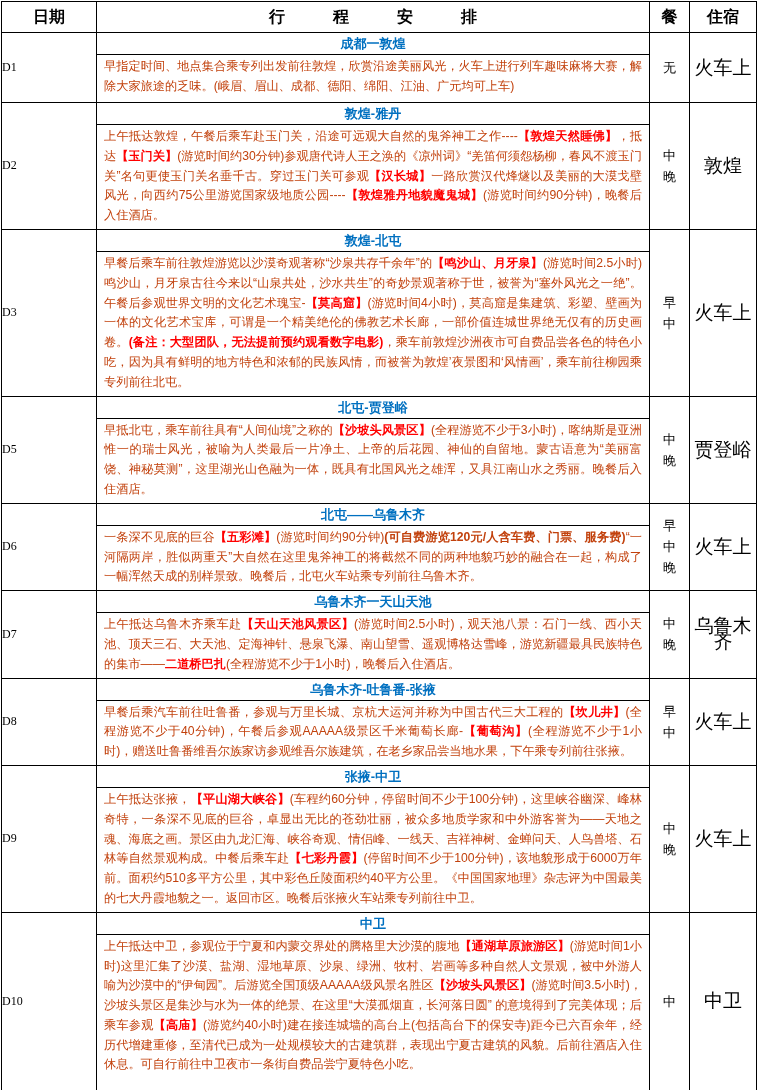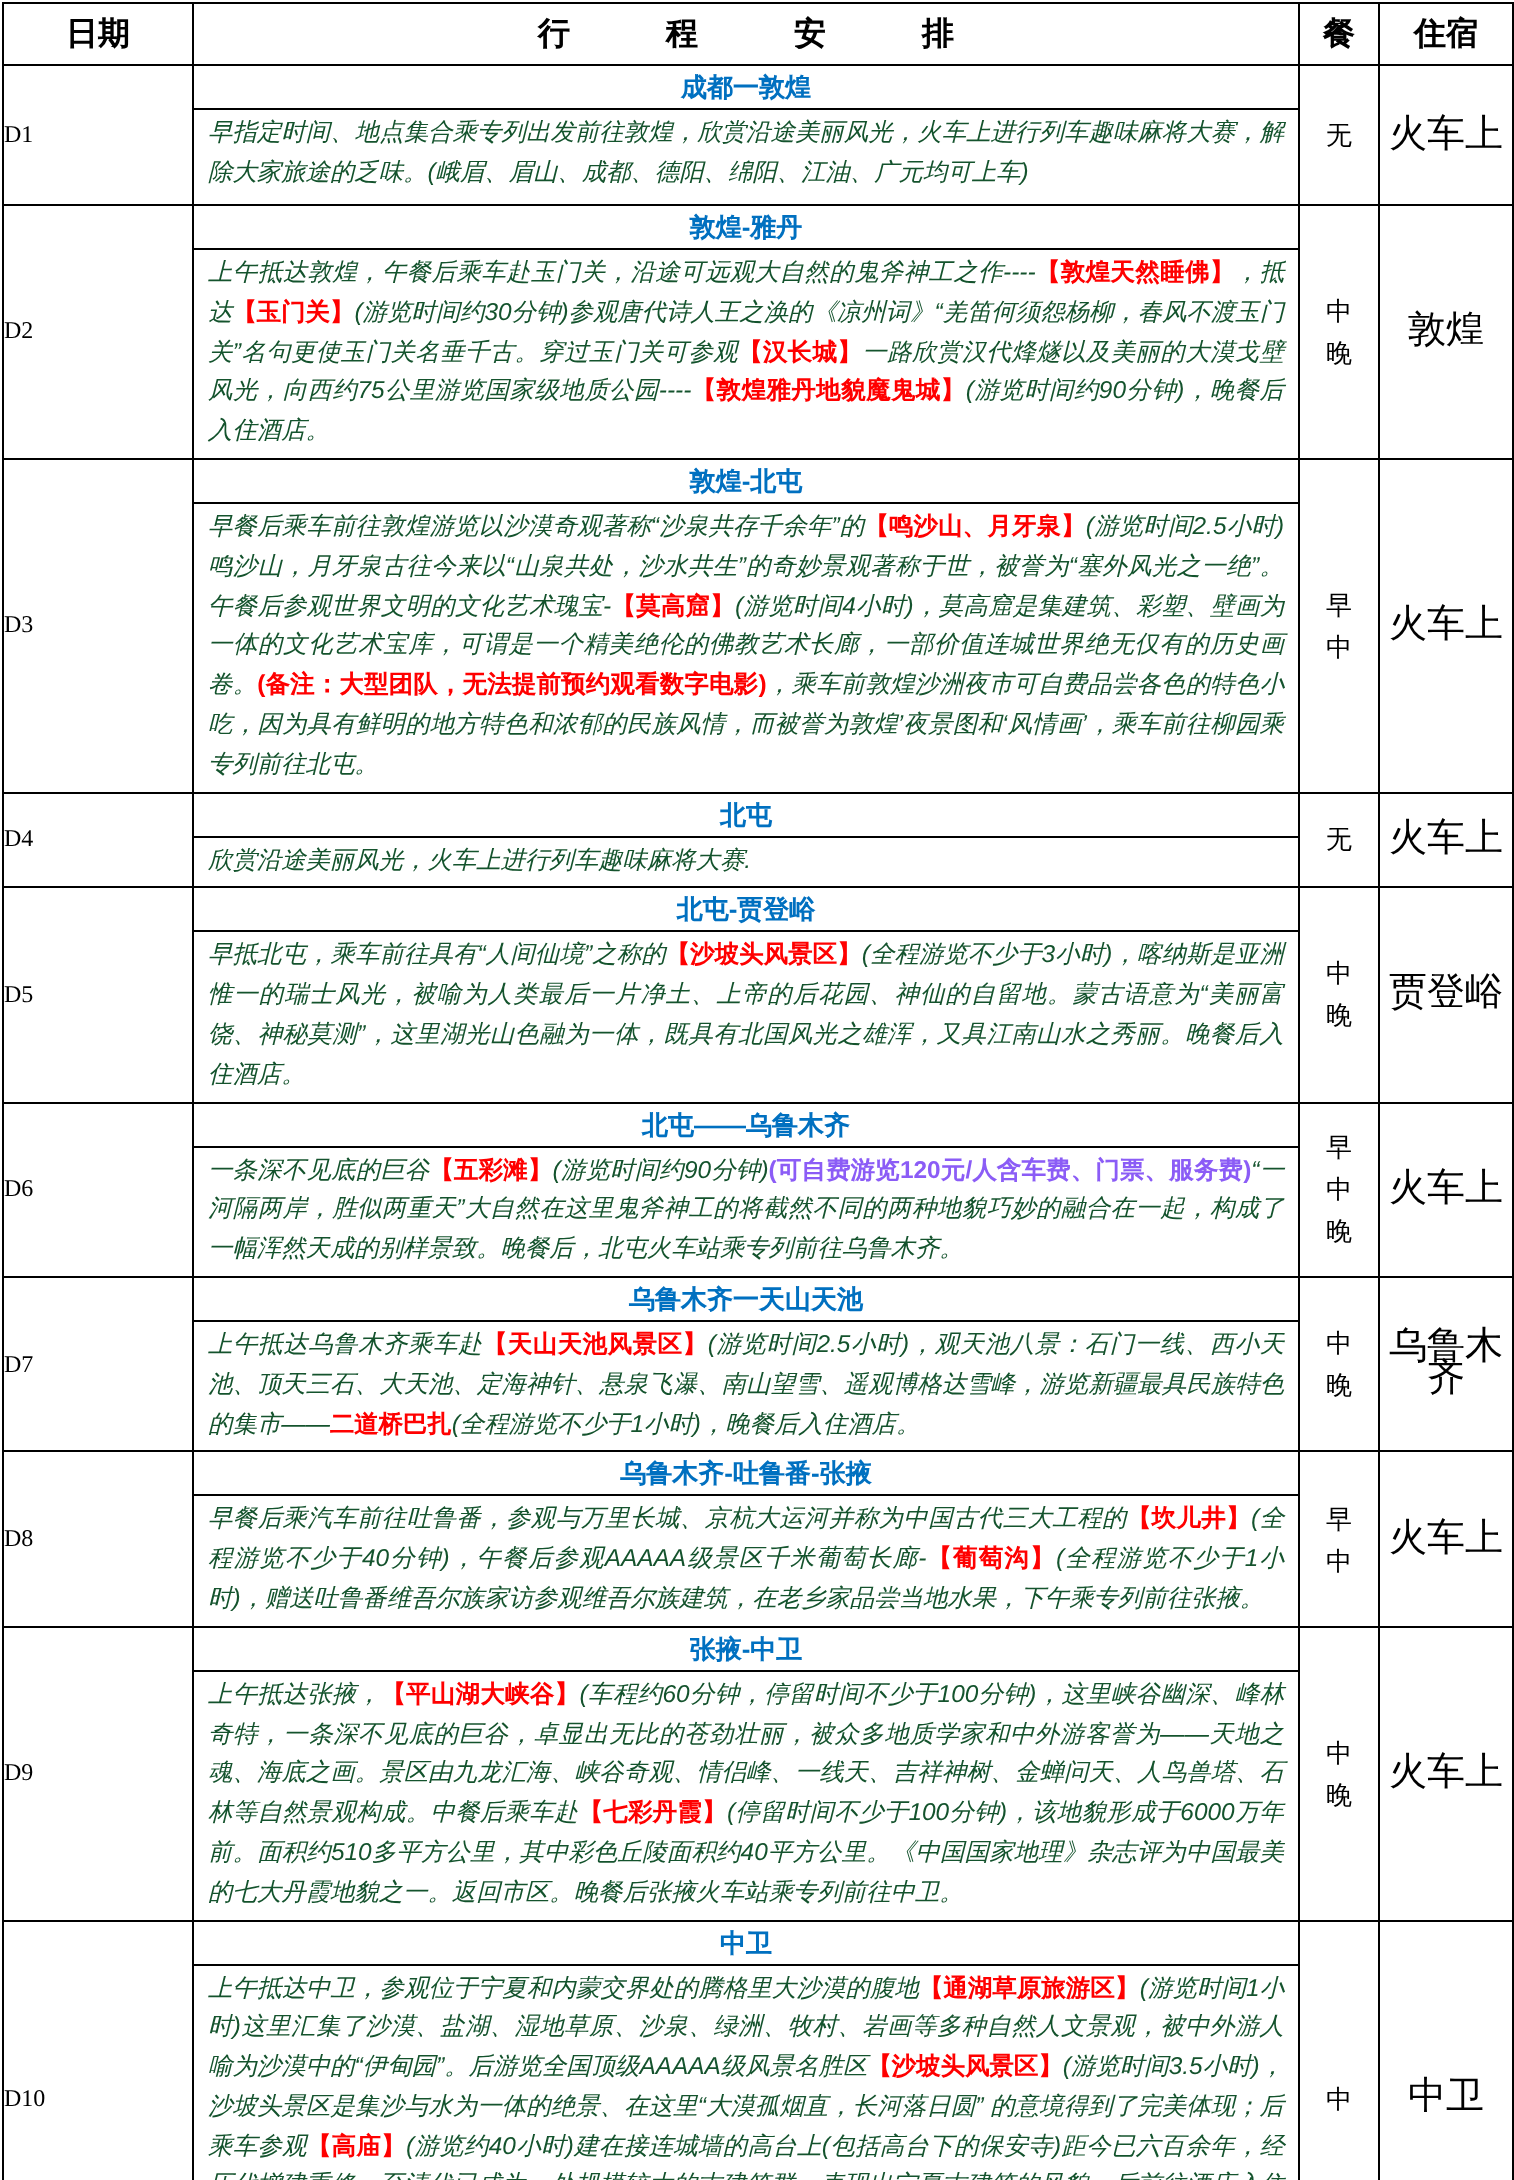--- a/index.html
+++ b/index.html
@@ -43,23 +43,23 @@
     border-bottom:1.5px solid #000;
     text-align:center;
   }
   .desc{
     font-size:12.2px;
     line-height:19.8px;
     padding:2px 7px 3px 7px;
     text-align:justify;
     word-break:break-all;
   }
-  .seg-n{color:#14532d;font-style:italic;}
+  .seg-n{color:#c2410c;}
   .seg-r{color:var(--highlight-red,#FF0000);font-weight:bold;}
-  .seg-b{color:#8b5cf6;font-weight:bold;}
+  .seg-b{color:#c2410c;font-weight:bold;}
   .c-meal{text-align:center;font-size:13px;}
   .meal-stack{
     white-space:pre-line;
     line-height:21px;
     margin:0 auto;
   }
   .c-stay{text-align:center;font-size:19px;line-height:16px;padding:0 2px;}
   tr[data-day="D10"] .desc{min-height:150px;}
   tr[data-day="D1"] .desc{min-height:42px;}
 </style>
@@ -107,31 +107,20 @@
       </tr>
       <tr data-day="D3">
         <td class="c-day">D3</td>
         <td class="c-itin">
           <div class="title">敦煌-北屯</div>
           <div class="desc"><span class="seg-n">早餐后乘车前往敦煌游览以沙漠奇观著称“沙泉共存千余年”的</span><span class="seg-r">【鸣沙山、月牙泉】</span><span class="seg-n">(游览时间2.5小时)鸣沙山，月牙泉古往今来以“山泉共处，沙水共生”的奇妙景观著称于世，被誉为“塞外风光之一绝”。午餐后参观世界文明的文化艺术瑰宝-</span><span class="seg-r">【莫高窟】</span><span class="seg-n">(游览时间4小时)，莫高窟是集建筑、彩塑、壁画为一体的文化艺术宝库，可谓是一个精美绝伦的佛教艺术长廊，一部价值连城世界绝无仅有的历史画卷。</span><span class="seg-r">(备注：大型团队，无法提前预约观看数字电影)</span><span class="seg-n">，乘车前敦煌沙洲夜市可自费品尝各色的特色小吃，因为具有鲜明的地方特色和浓郁的民族风情，而被誉为敦煌’夜景图和‘风情画’，乘车前往柳园乘专列前往北屯。</span></div>
         </td>
         <td class="c-meal">
           <div class="meal-stack">早
 中</div>
-        </td>
-        <td class="c-stay">火车上</td>
-      </tr>
-      <tr data-day="D4">
-        <td class="c-day">D4</td>
-        <td class="c-itin">
-          <div class="title">北屯</div>
-          <div class="desc"><span class="seg-n">欣赏沿途美丽风光，火车上进行列车趣味麻将大赛.</span></div>
-        </td>
-        <td class="c-meal">
-          <div class="meal-stack">无</div>
         </td>
         <td class="c-stay">火车上</td>
       </tr>
       <tr data-day="D5">
         <td class="c-day">D5</td>
         <td class="c-itin">
           <div class="title">北屯-贾登峪</div>
           <div class="desc"><span class="seg-n">早抵北屯，乘车前往具有“人间仙境”之称的</span><span class="seg-r">【沙坡头风景区】</span><span class="seg-n">(全程游览不少于3小时)，喀纳斯是亚洲惟一的瑞士风光，被喻为人类最后一片净土、上帝的后花园、神仙的自留地。蒙古语意为“美丽富饶、神秘莫测”，这里湖光山色融为一体，既具有北国风光之雄浑，又具江南山水之秀丽。晚餐后入住酒店。</span></div>
         </td>
         <td class="c-meal">

